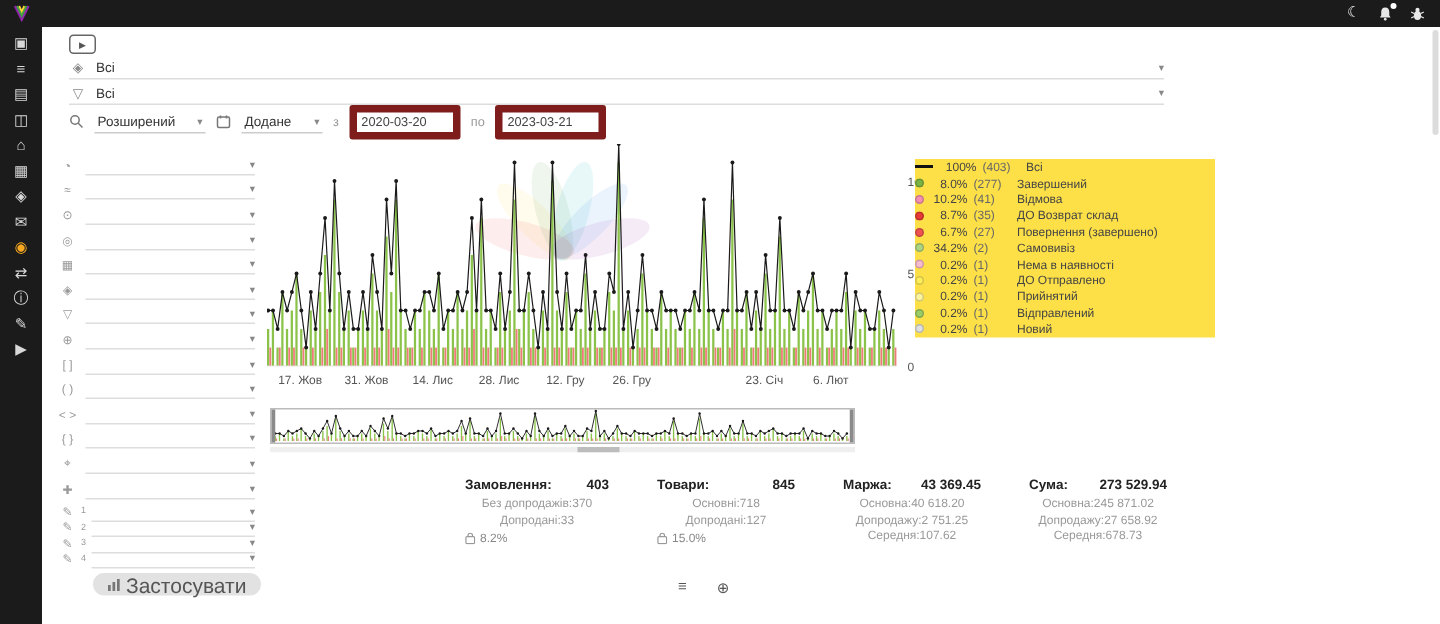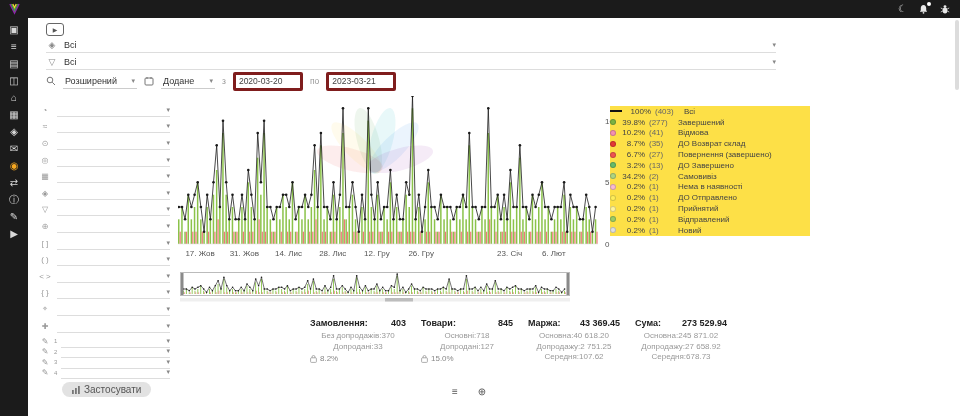--- a/index.html
+++ b/index.html
@@ -28,50 +28,50 @@
   .top-select{position:absolute;left:18px;width:730px;height:15px;border-bottom:1px solid #ddd;
               display:flex;align-items:center;cursor:pointer;gap:6px}
   .ts-icon{color:#888;font-size:9px;width:12px;text-align:center}
   .ts-value{color:#333;font-size:9px}
   .caret{color:#888;font-size:7px}
   .caret.right{margin-left:auto}
 
   .search-row{position:absolute;left:18px;top:55px;height:16px;display:flex;align-items:center;gap:7px}
   .mini-select{border-bottom:1px solid #ccc;height:14px;display:flex;align-items:center;gap:8px;
                padding:0 2px;cursor:pointer;font-size:9px;color:#333}
-  .date-input{width:58px;height:13px;border:3px solid #7f1d1d;border-radius:2px;font-size:8.5px;color:#444;
+  .date-input{width:58px;height:13px;border:5px solid #7f1d1d;border-radius:2px;font-size:8.5px;color:#444;
               padding:0 3px;font-family:inherit}
   .lbl-small{color:#999;font-size:8.5px}
 
   #left-filters{position:absolute;left:10px;top:84px;width:132px}
   .f-row{display:flex;align-items:center;height:16.6px;gap:5px}
   .f-icon{width:14px;text-align:center;color:#999;font-size:8px;flex:none}
   .f-select{flex:1;border-bottom:1px solid #ddd;height:12px;display:flex;align-items:center;cursor:pointer}
   .f-select .caret{margin-left:auto}
 
   #pencil-rows{position:absolute;left:10px;top:318px;width:132px}
   .p-row{display:flex;align-items:center;height:10.5px;gap:2px;color:#999}
   .p-num{font-size:6px;width:5px}
 
   .apply-btn{position:absolute;left:34px;top:364px;height:15px;background:#e2e2e2;border:none;border-radius:8px;
-             font-size:10px;color:#555;display:flex;align-items:center;gap:4px;padding:0 10px;cursor:pointer;
+             font-size:14px;color:#555;display:flex;align-items:center;gap:4px;padding:0 10px;cursor:pointer;
              font-family:inherit}
 
   #chart{position:absolute;left:150px;top:78px;width:455px;height:168px}
   #legend{position:absolute;left:582px;top:88px;width:200px;background:#fde047}
   .lg-row{display:flex;align-items:center;height:10.8px;font-size:8px;color:#444;gap:4px;cursor:pointer}
   .lg-line{width:12px;height:2px;background:#111;flex:none}
   .lg-dot{width:6px;height:6px;border-radius:50%;flex:none;border:1px solid rgba(0,0,0,.18);box-sizing:border-box}
   .lg-pct{width:25px;text-align:right;flex:none}
   .lg-cnt{width:25px;color:#666;flex:none}
   .lg-lbl{white-space:nowrap}
 
   #mini{position:absolute;left:152px;top:254px;width:395px;height:34px}
 
-  #stats{position:absolute;left:282px;top:300px;display:flex;gap:15px}
+  #stats{position:absolute;left:282px;top:300px;display:flex;gap:32px}
   .stat-col{width:92px}
   .stat-col:first-child{width:96px}
   .stat-head{display:flex;justify-content:space-between;font-size:9px;font-weight:bold;color:#222;margin-bottom:3px}
   .stat-row{display:flex;justify-content:center;font-size:8px;color:#999;height:10.5px}
   .stat-pct{display:flex;align-items:center;gap:3px;font-size:8px;color:#888;margin-top:2px}
 
   .footer-icons{position:absolute;left:424px;top:368px;display:flex;gap:20px;color:#555;font-size:10px}
   .footer-icons span{cursor:pointer}
 
   .scrollbar-v{position:absolute;right:1px;top:20px;width:4px;height:70px;background:#dcdcdc;border-radius:2px;z-index:10}
@@ -669,47 +669,41 @@
       </svg></div>
   <div id="legend">
       <div class="lg-row">
         <span class="lg-line"></span>
         <span class="lg-pct">100%</span>
         <span class="lg-cnt">(403)</span>
         <span class="lg-lbl">Всі</span>
       </div>
       <div class="lg-row">
         <span class="lg-dot" style="background: rgb(124, 179, 66);"></span>
-        <span class="lg-pct">39.8%</span>
+        <span class="lg-pct">8.0%</span>
         <span class="lg-cnt">(277)</span>
         <span class="lg-lbl">Завершений</span>
       </div>
       <div class="lg-row">
         <span class="lg-dot" style="background: rgb(244, 143, 177);"></span>
         <span class="lg-pct">10.2%</span>
         <span class="lg-cnt">(41)</span>
         <span class="lg-lbl">Відмова</span>
       </div>
       <div class="lg-row">
         <span class="lg-dot" style="background: rgb(229, 57, 53);"></span>
         <span class="lg-pct">8.7%</span>
         <span class="lg-cnt">(35)</span>
         <span class="lg-lbl">ДО Возврат склад</span>
       </div>
       <div class="lg-row">
         <span class="lg-dot" style="background: rgb(239, 83, 80);"></span>
         <span class="lg-pct">6.7%</span>
         <span class="lg-cnt">(27)</span>
         <span class="lg-lbl">Повернення (завершено)</span>
-      </div>
-      <div class="lg-row">
-        <span class="lg-dot" style="background: rgb(102, 187, 106);"></span>
-        <span class="lg-pct">3.2%</span>
-        <span class="lg-cnt">(13)</span>
-        <span class="lg-lbl">ДО Завершено</span>
       </div>
       <div class="lg-row">
         <span class="lg-dot" style="background: rgb(174, 213, 129);"></span>
         <span class="lg-pct">34.2%</span>
         <span class="lg-cnt">(2)</span>
         <span class="lg-lbl">Самовивіз</span>
       </div>
       <div class="lg-row">
         <span class="lg-dot" style="background: rgb(248, 187, 208);"></span>
         <span class="lg-pct">0.2%</span>

